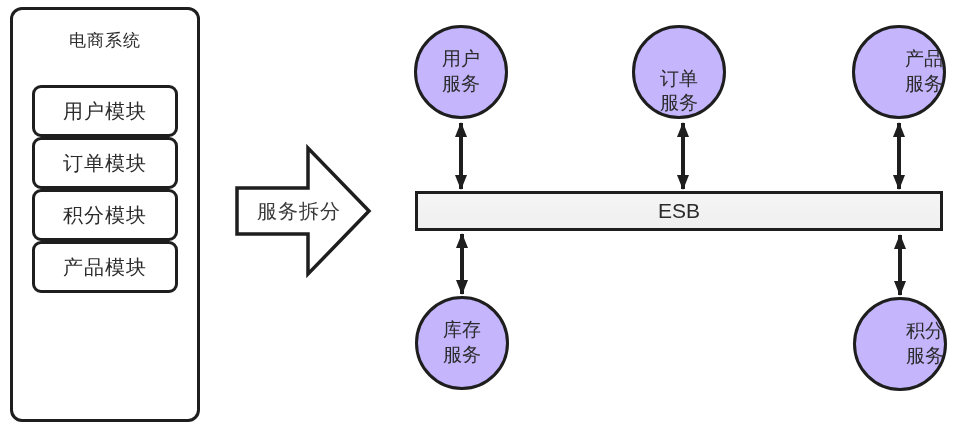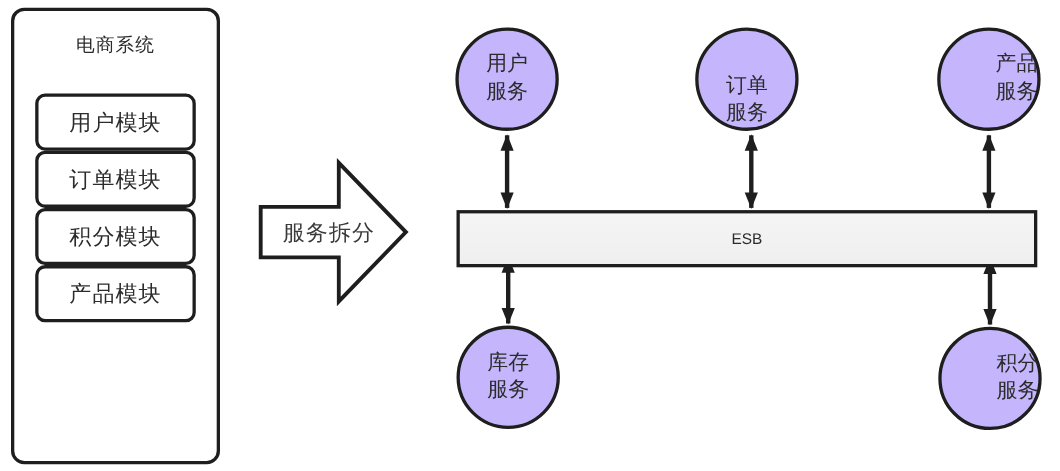--- a/index.html
+++ b/index.html
@@ -105,28 +105,28 @@
   .service.product   { left: 852px; top: 25px; justify-content: flex-end; }
   .service.inventory { left: 415px; top: 296px; }
   .service.points    { left: 853px; top: 297px; justify-content: flex-end; }
 
   
   .esb {
     position: absolute;
     left: 415px;
     top: 191px;
     width: 528px;
-    height: 52px;
+    height: 40px;
     box-sizing: border-box;
     border: 3px solid #1e1e1e;
     background: linear-gradient(180deg, #f5f5f5 0%, #efefef 100%);
     display: flex;
     align-items: center;
     justify-content: center;
-    font-size: 14px;
+    font-size: 21px;
     color: #2b2b2b;
   }
 </style>
 </head>
 <body>
 
 <div class="canvas">
 
   <div class="monolith">
     <div class="monolith-title">电商系统</div>

